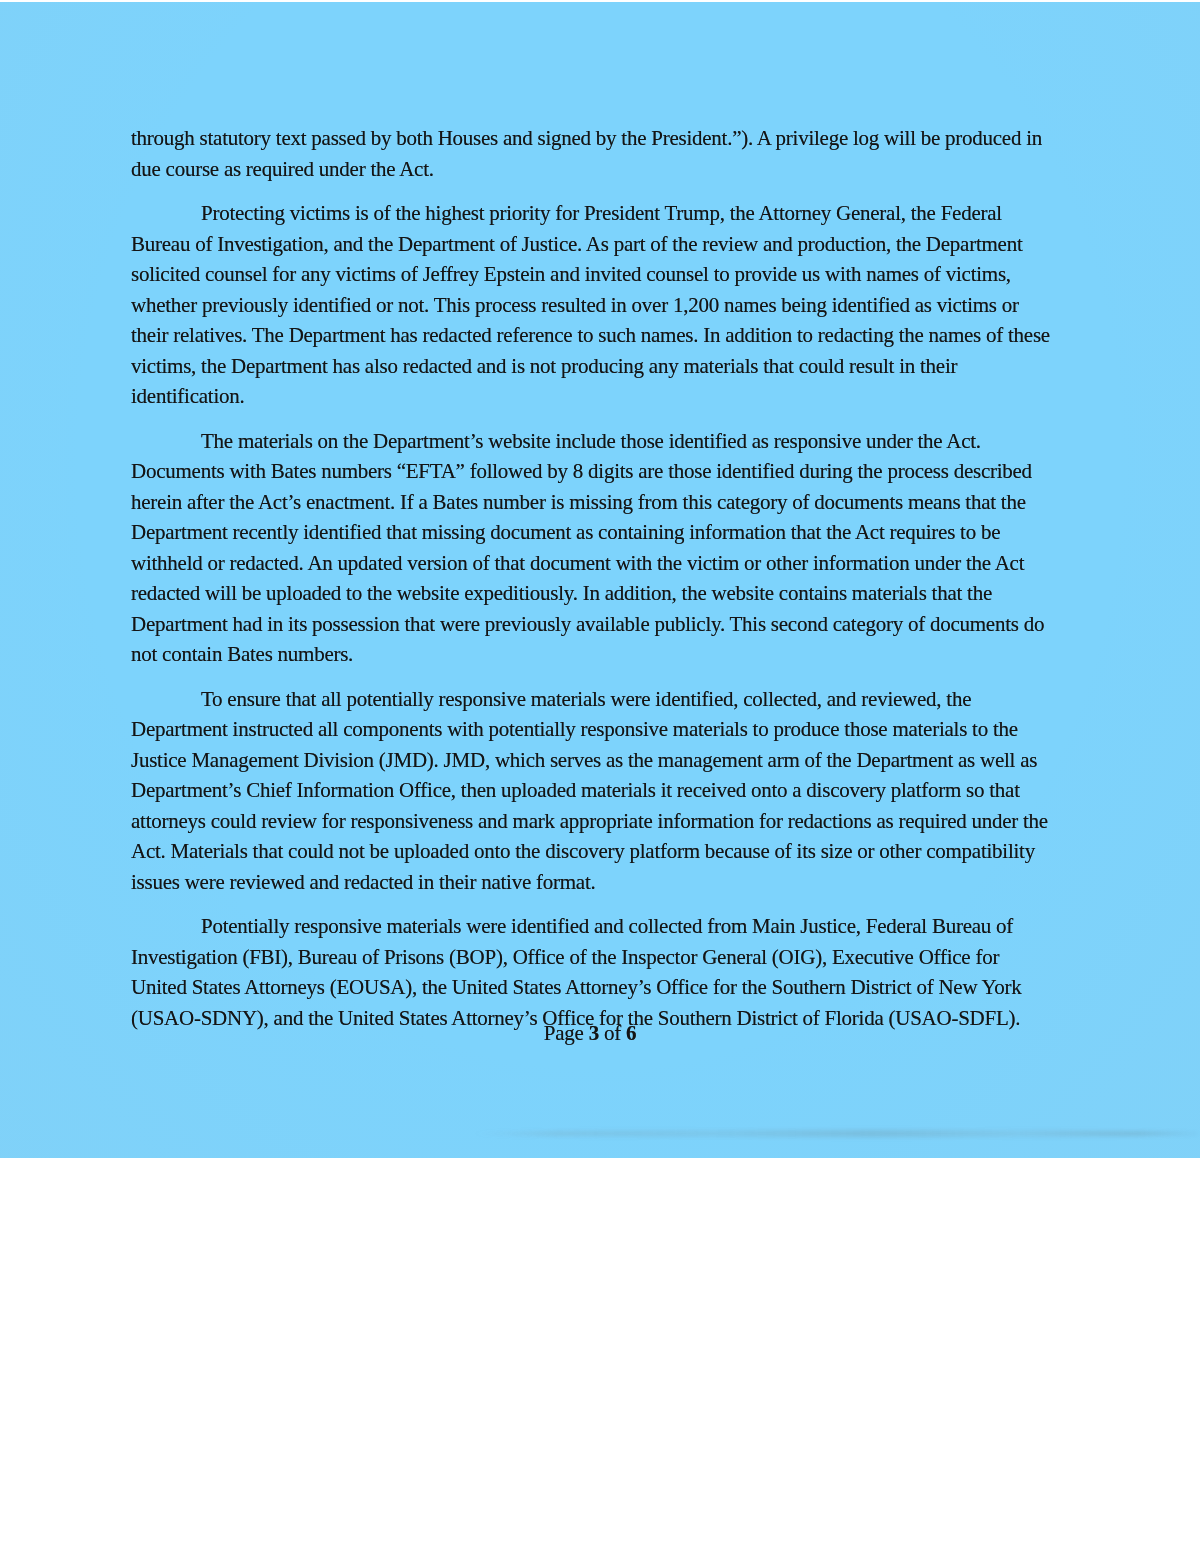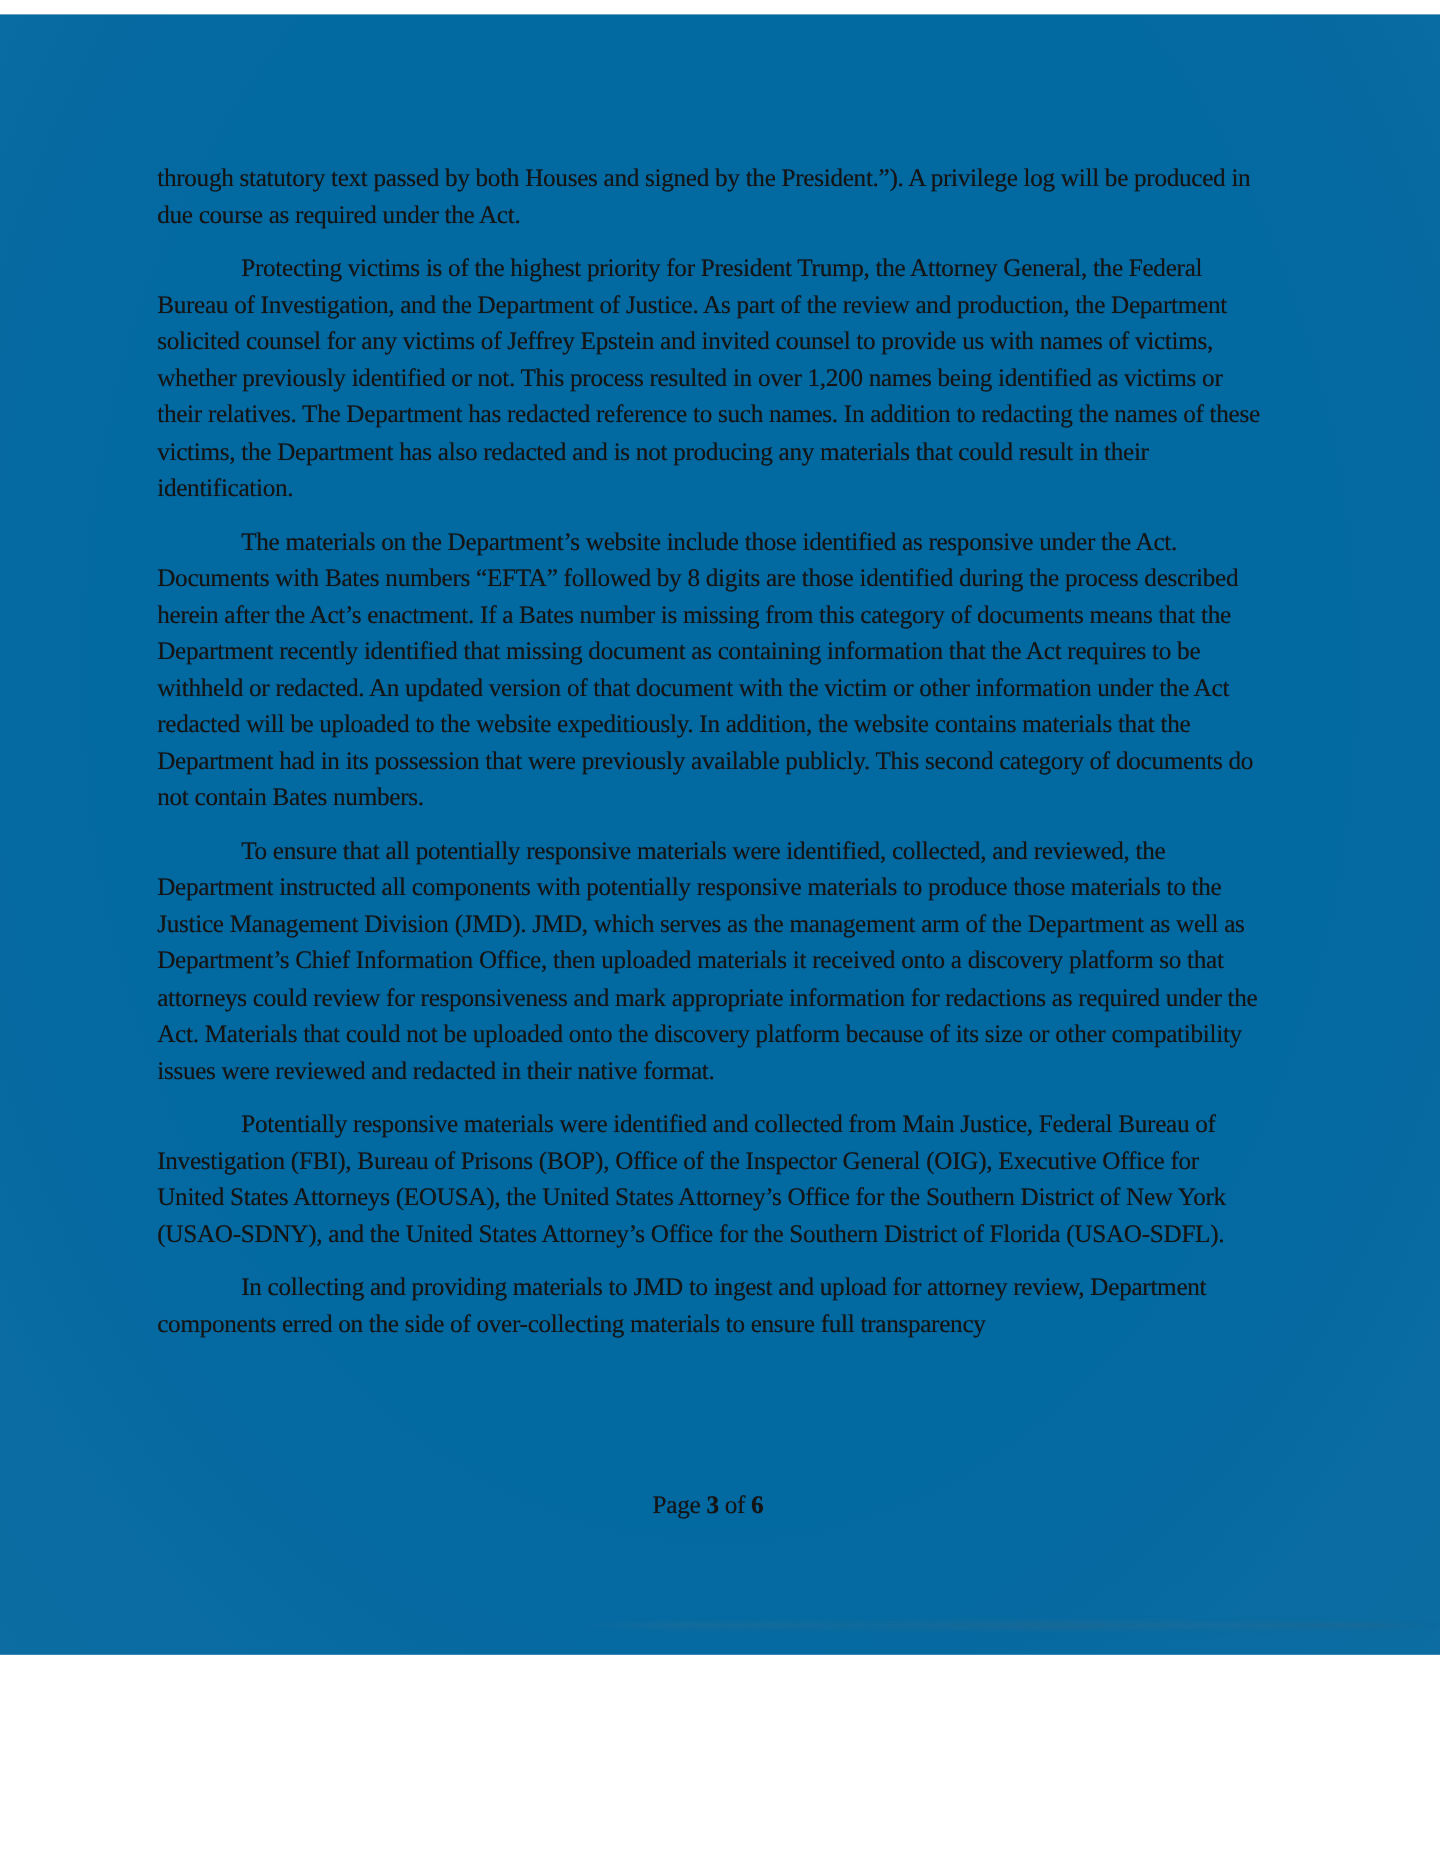--- a/index.html
+++ b/index.html
@@ -3,23 +3,23 @@
 <meta charset="utf-8">
 <style>
   html, body {
     margin: 0;
     padding: 0;
     background: #ffffff;
   }
   .page {
     position: relative;
     width: 1200px;
-    height: 1367px;
-    margin: 12px auto;
-    background: #0369a1;
+    height: 1156px;
+    margin: 2px auto;
+    background: #7dd3fc;
     overflow: hidden;
     font-family: "Liberation Serif", "DejaVu Serif", serif;
     color: #141414;
   }
   
   .page::before {
     content: "";
     position: absolute;
     inset: 0;
     background: radial-gradient(ellipse at 50% 40%, rgba(255,255,255,0) 60%, rgba(180,180,180,0.05) 100%);
@@ -79,21 +79,20 @@
 </head>
 <body>
 
 <div class="page">
   <div class="content">
     <p class="para no-indent">through statutory text passed by both Houses and signed by the President.”). A privilege log will be produced in due course as required under the Act.</p>
     <p class="para">Protecting victims is of the highest priority for President Trump, the Attorney General, the Federal Bureau of Investigation, and the Department of Justice.  As part of the review and production, the Department solicited counsel for any victims of Jeffrey Epstein and invited counsel to provide us with names of victims, whether previously identified or not.  This process resulted in over 1,200 names being identified as victims or their relatives.  The Department has redacted reference to such names. In addition to redacting the names of these victims, the Department has also redacted and is not producing any materials that could result in their identification.</p>
     <p class="para">The materials on the Department’s website include those identified as responsive under the Act. Documents with Bates numbers “EFTA” followed by 8 digits are those identified during the process described herein after the Act’s enactment. If a Bates number is missing from this category of documents means that the Department recently identified that missing document as containing information that the Act requires to be withheld or redacted. An updated version of that document with the victim or other information under the Act redacted will be uploaded to the website expeditiously. In addition, the website contains materials that the Department had in its possession that were previously available publicly. This second category of documents do not contain Bates numbers.</p>
     <p class="para">To ensure that all potentially responsive materials were identified, collected, and reviewed, the Department instructed all components with potentially responsive materials to produce those materials to the Justice Management Division (JMD). JMD, which serves as the management arm of the Department as well as Department’s Chief Information Office, then uploaded materials it received onto a discovery platform so that attorneys could review for responsiveness and mark appropriate information for redactions as required under the Act. Materials that could not be uploaded onto the discovery platform because of its size or other compatibility issues were reviewed and redacted in their native format.</p>
     <p class="para">Potentially responsive materials were identified and collected from Main Justice,  Federal Bureau of Investigation (FBI), Bureau of Prisons (BOP), Office of the Inspector General (OIG), Executive Office for United States Attorneys (EOUSA), the United States Attorney’s Office for the Southern District of New York (USAO-SDNY), and the United States Attorney’s Office for the Southern District of Florida (USAO-SDFL).</p>
-    <p class="para">In collecting and providing materials to JMD to ingest and upload for attorney review, Department components erred on the side of over-collecting materials to ensure full transparency</p>
   </div>
 
   <div class="footer">
     <span>Page</span>
     <span class="bold">3</span>
     <span>of</span>
     <span class="bold">6</span>
   </div>
 
   <div class="scan-smudge"></div>

